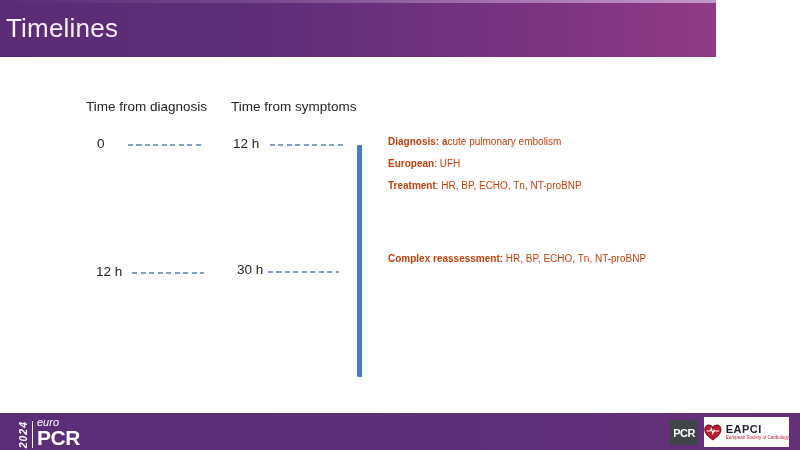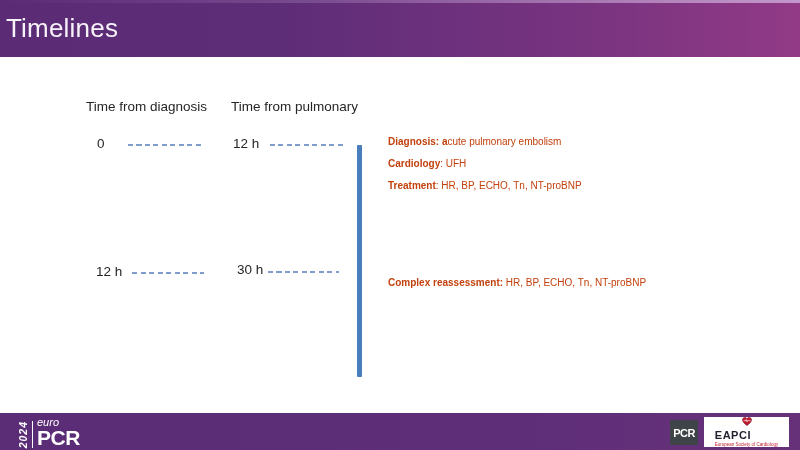--- a/index.html
+++ b/index.html
@@ -4,21 +4,21 @@
 <style>
   html,body{margin:0;padding:0;}
   body{
     width:800px;height:450px;position:relative;overflow:hidden;
     background:#ffffff;
     font-family:"Liberation Sans", sans-serif;
     -webkit-font-smoothing:antialiased;
   }
   
   .slide-header{
-    position:absolute;top:0;left:0;width:800px;height:57px;
+    position:absolute;top:0;left:0;width:716px;height:57px;
     background:linear-gradient(90deg,#5b2b76 0%,#5e2d78 35%,#7a3480 75%,#923a86 100%);
   }
   .slide-header::before{
     content:"";position:absolute;top:0;left:0;right:0;height:3px;
     background:linear-gradient(90deg,rgba(197,164,213,0) 0%,rgba(197,164,213,.25) 40%,rgba(202,168,216,.85) 100%);
   }
   .slide-title{
     position:absolute;left:6px;top:13px;
     color:#f6f2f8;font-size:26px;font-weight:400;letter-spacing:.2px;
   }
@@ -68,55 +68,55 @@
   .logo-euro{font-size:11px;font-style:italic;font-weight:400;}
   .logo-pcr-big{font-size:21px;font-weight:700;letter-spacing:-.5px;margin-top:-1px;}
   
   .logo-pcr-box{
     position:absolute;left:670px;top:7px;width:28px;height:25px;
     background:#3e4447;color:#ffffff;display:flex;align-items:center;justify-content:center;
     font-size:11px;font-weight:700;letter-spacing:-.5px;
   }
   .logo-eapci-box{
     position:absolute;left:704px;top:4px;width:85px;height:30px;
-    background:#ffffff;display:flex;align-items:center;justify-content:center;gap:4px;flex-direction:column;
+    background:#ffffff;display:flex;align-items:center;justify-content:center;gap:4px;
   }
   .eapci-text{display:flex;flex-direction:column;line-height:1;}
   .eapci-name{color:#1f1f2e;font-size:11px;font-weight:700;letter-spacing:.5px;}
   .eapci-tagline{color:#c01b2d;font-size:4.5px;margin-top:1.5px;white-space:nowrap;}
 </style>
 </head>
 <body>
 
 <div class="slide-header">
   <div class="slide-title">Timelines</div>
 </div>
 
 <div class="col-header diagnosis">Time from diagnosis</div>
-<div class="col-header symptoms">Time from pulmonary</div>
+<div class="col-header symptoms">Time from symptoms</div>
 
 <div class="time-label" style="left:97px;top:136px;">0</div>
 <div class="dash-line" style="left:128px;top:144px;width:76px;"></div>
 <div class="time-label" style="left:233px;top:136px;">12 h</div>
 <div class="dash-line" style="left:270px;top:144px;width:74px;"></div>
 
 <div class="time-label" style="left:96px;top:264px;">12 h</div>
 <div class="dash-line" style="left:132px;top:272px;width:72px;"></div>
 <div class="time-label" style="left:237px;top:262px;">30 h</div>
 <div class="dash-line" style="left:268px;top:271px;width:71px;"></div>
 
 <div class="timeline-bar"></div>
 
 <div class="content-block" style="top:131px;">
   <div><span class="bold">Diagnosis: a</span><span>cute pulmonary embolism</span></div>
-  <div><span class="bold">Cardiology</span><span>: UFH</span></div>
+  <div><span class="bold">European</span><span>: UFH</span></div>
   <div><span class="bold">Treatment</span><span>: HR, BP, ECHO, Tn, NT-proBNP</span></div>
 </div>
 
-<div class="content-block" style="top:272px;">
+<div class="content-block" style="top:248px;">
   <div><span class="bold">Complex reassessment:</span><span> HR, BP, ECHO, Tn, NT-proBNP</span></div>
 </div>
 
 <div class="slide-footer">
   <div class="logo-europcr">
     <div class="logo-year">2024</div>
     <div class="logo-sep"></div>
     <div class="logo-stack">
       <span class="logo-euro">euro</span>
       <span class="logo-pcr-big">PCR</span>

